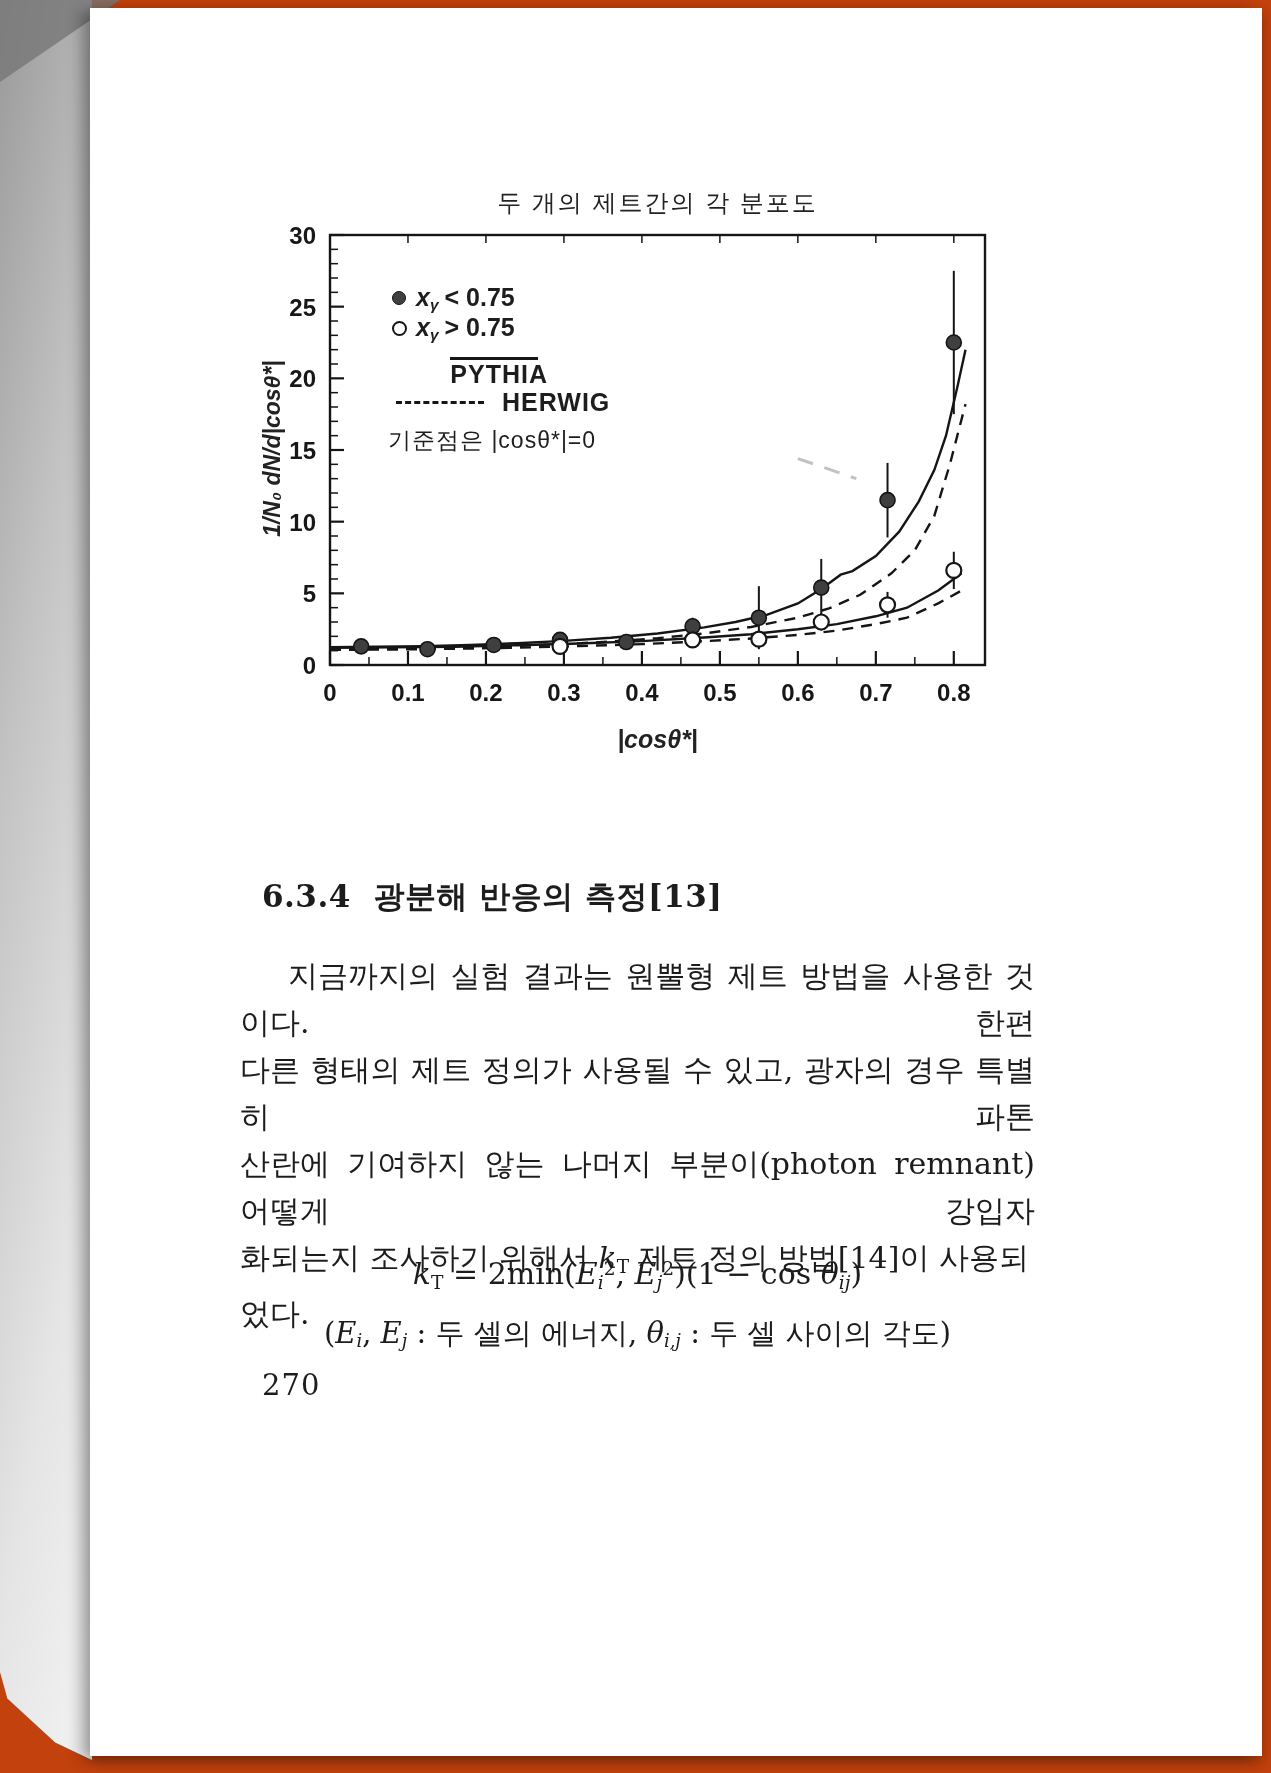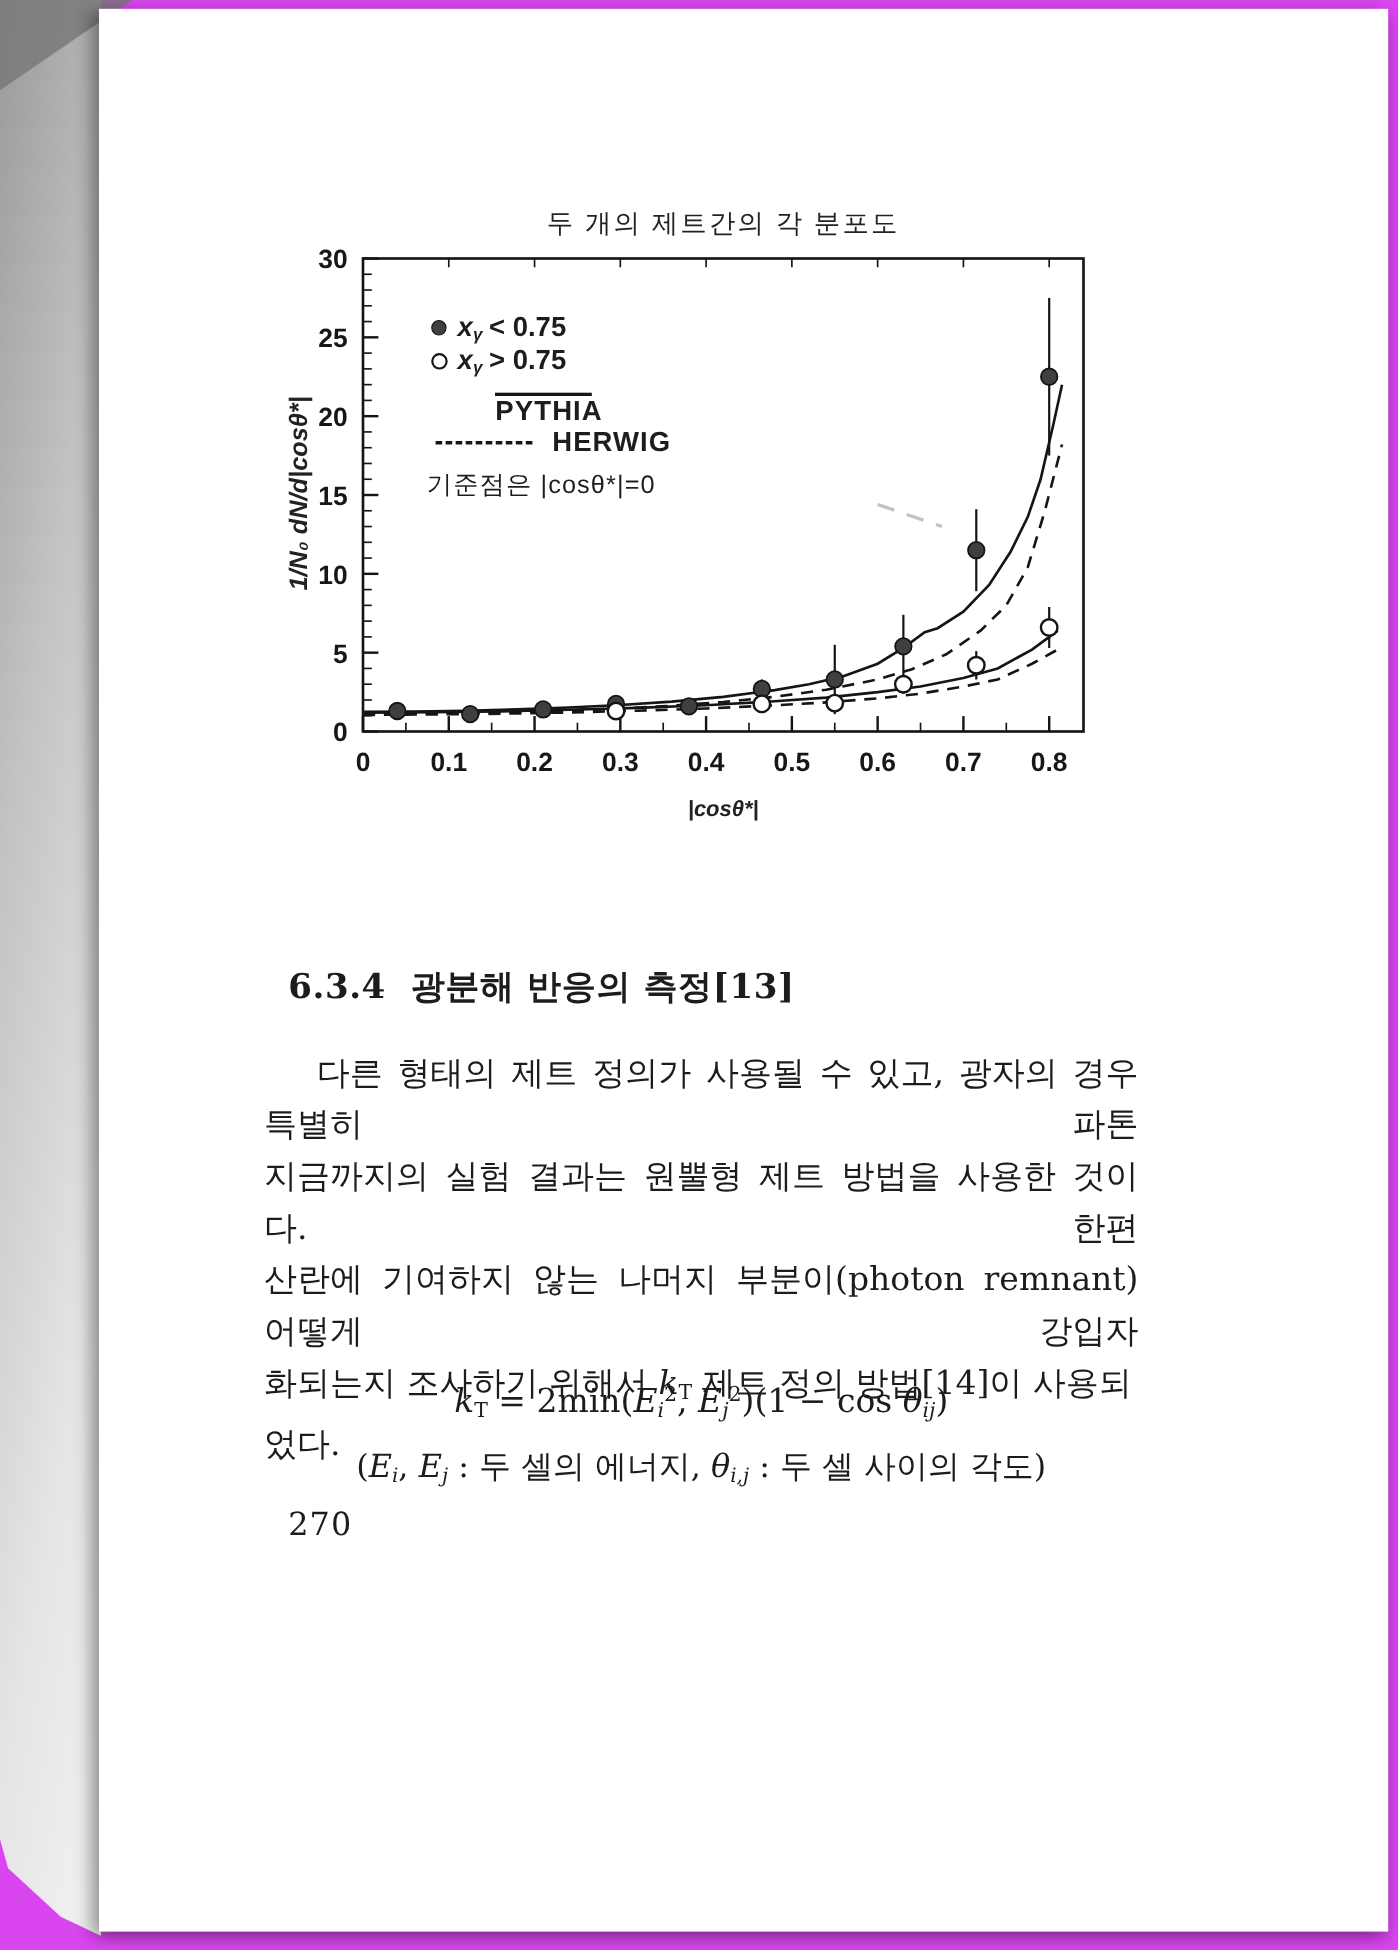--- a/index.html
+++ b/index.html
@@ -1,37 +1,37 @@
 <!DOCTYPE html>
 <html><head>
 <meta charset="utf-8">
 <style>
   html,body{margin:0;padding:0;background:#e8e8e8;}
-  .scan{position:relative;width:1271px;height:1773px;background:#d946ef;overflow:hidden;
+  .scan{position:relative;width:1271px;height:1773px;background:#c2410c;overflow:hidden;
         font-family:"DejaVu Serif","Liberation Serif",serif;color:#1c1c1c;}
   .book-edge{position:absolute;left:0;top:0;width:92px;height:1760px;
         background:linear-gradient(100deg,#9a9a9a 0%,#c3c3c3 35%,#e5e5e5 72%,#f3f3f3 100%);
         clip-path:polygon(0 0,100% 0,100% 100%,60% 99%,8% 96.5%,0 95%);}
   .book-corner{position:absolute;left:0;top:0;width:120px;height:82px;background:#777;
         clip-path:polygon(0 0,100% 0,0 100%);opacity:.8;}
   .sheet{position:absolute;left:90px;top:8px;width:1172px;height:1748px;background:#ffffff;
         box-shadow:-9px 3px 14px rgba(0,0,0,.30),2px 7px 12px rgba(0,0,0,.20);}
 
   
   .figure{position:absolute;left:150px;top:177px;width:785px;height:600px;}
   .fig-title{position:absolute;left:90px;top:2px;width:655px;text-align:center;
         font-family:"Liberation Sans","DejaVu Sans",sans-serif;font-size:24px;font-weight:500;
         letter-spacing:2px;color:#222;}
   #chart{position:absolute;left:0;top:40px;}
   .tick{font-family:"Liberation Sans","DejaVu Sans",sans-serif;font-size:24px;font-weight:700;fill:#171717;}
   .ylab{position:absolute;left:-168px;top:250px;width:400px;text-align:center;
         transform:rotate(-90deg);font-family:"Liberation Sans","DejaVu Sans",sans-serif;
         font-size:23px;font-weight:600;font-style:italic;color:#222;}
   .xlab{position:absolute;left:90px;top:540px;width:655px;text-align:center;
-        font-family:"Liberation Sans","DejaVu Sans",sans-serif;font-size:20px;font-weight:700;
+        font-family:"Liberation Sans","DejaVu Sans",sans-serif;font-size:25px;font-weight:700;
         font-style:italic;color:#222;}
   .legend{position:absolute;left:148px;top:98px;font-family:"Liberation Sans","DejaVu Sans",sans-serif;color:#1d1d1d;}
   .lrow{display:flex;align-items:center;height:30px;}
   .lrow.gap{margin-top:14px;flex-direction:column;}
   .sw{display:inline-flex;align-items:center;justify-content:center;}
   .sw.dotbox{width:22px;margin-right:6px;}
   .sw.linebox{width:88px;margin-right:18px;margin-left:8px;}
   .dotf{width:12px;height:12px;border-radius:50%;background:#3f3f3f;border:1.5px solid #161616;}
   .doto{width:11px;height:11px;border-radius:50%;background:#fff;border:2px solid #161616;}
   .lsolid{width:88px;border-top:3px solid #161616;}
@@ -215,22 +215,22 @@
         </div>
         <div class="lnote">기준점은 |cosθ*|=0</div>
       </div>
     </div>
 
 
     <h2 class="heading">6.3.4  광분해 반응의 측정[13]</h2>
 
     <div class="bodytext">
       <div class="para">
+          <div class="tline just"><span>지금까지의 실험 결과는 원뿔형 제트 방법을 사용한 것이다. 한편</span></div>
           <div class="tline just"><span>다른 형태의 제트 정의가 사용될 수 있고, 광자의 경우 특별히 파톤</span></div>
-          <div class="tline just"><span>지금까지의 실험 결과는 원뿔형 제트 방법을 사용한 것이다. 한편</span></div>
           <div class="tline just"><span>산란에 기여하지 않는 나머지 부분이(photon remnant) 어떻게 강입자</span></div>
           <div class="tline"><span>화되는지 조사하기 위해서 </span><span class="it">k</span><span class="sb">T</span><span> 제트 정의 방법[14]이 사용되었다.</span></div>
         </div>
     </div>
 
     <div class="equation">
       <div class="eq-main"><span class="it">k</span><span class="sb">T</span><span> = 2min(</span><span class="it">E</span><span class="sb it">i</span><span class="sp">2</span><span>, </span><span class="it">E</span><span class="sb it">j</span><span class="sp">2</span><span>)(1 − cos </span><span class="it">θ</span><span class="sb it">ij</span><span>)</span></div>
       <div class="eq-note"><span>(</span><span class="it">E</span><span class="sb it">i</span><span>, </span><span class="it">E</span><span class="sb it">j</span><span> : 두 셀의 에너지, </span><span class="it">θ</span><span class="sb it">i,j</span><span> : 두 셀 사이의 각도)</span></div>
     </div>
 

